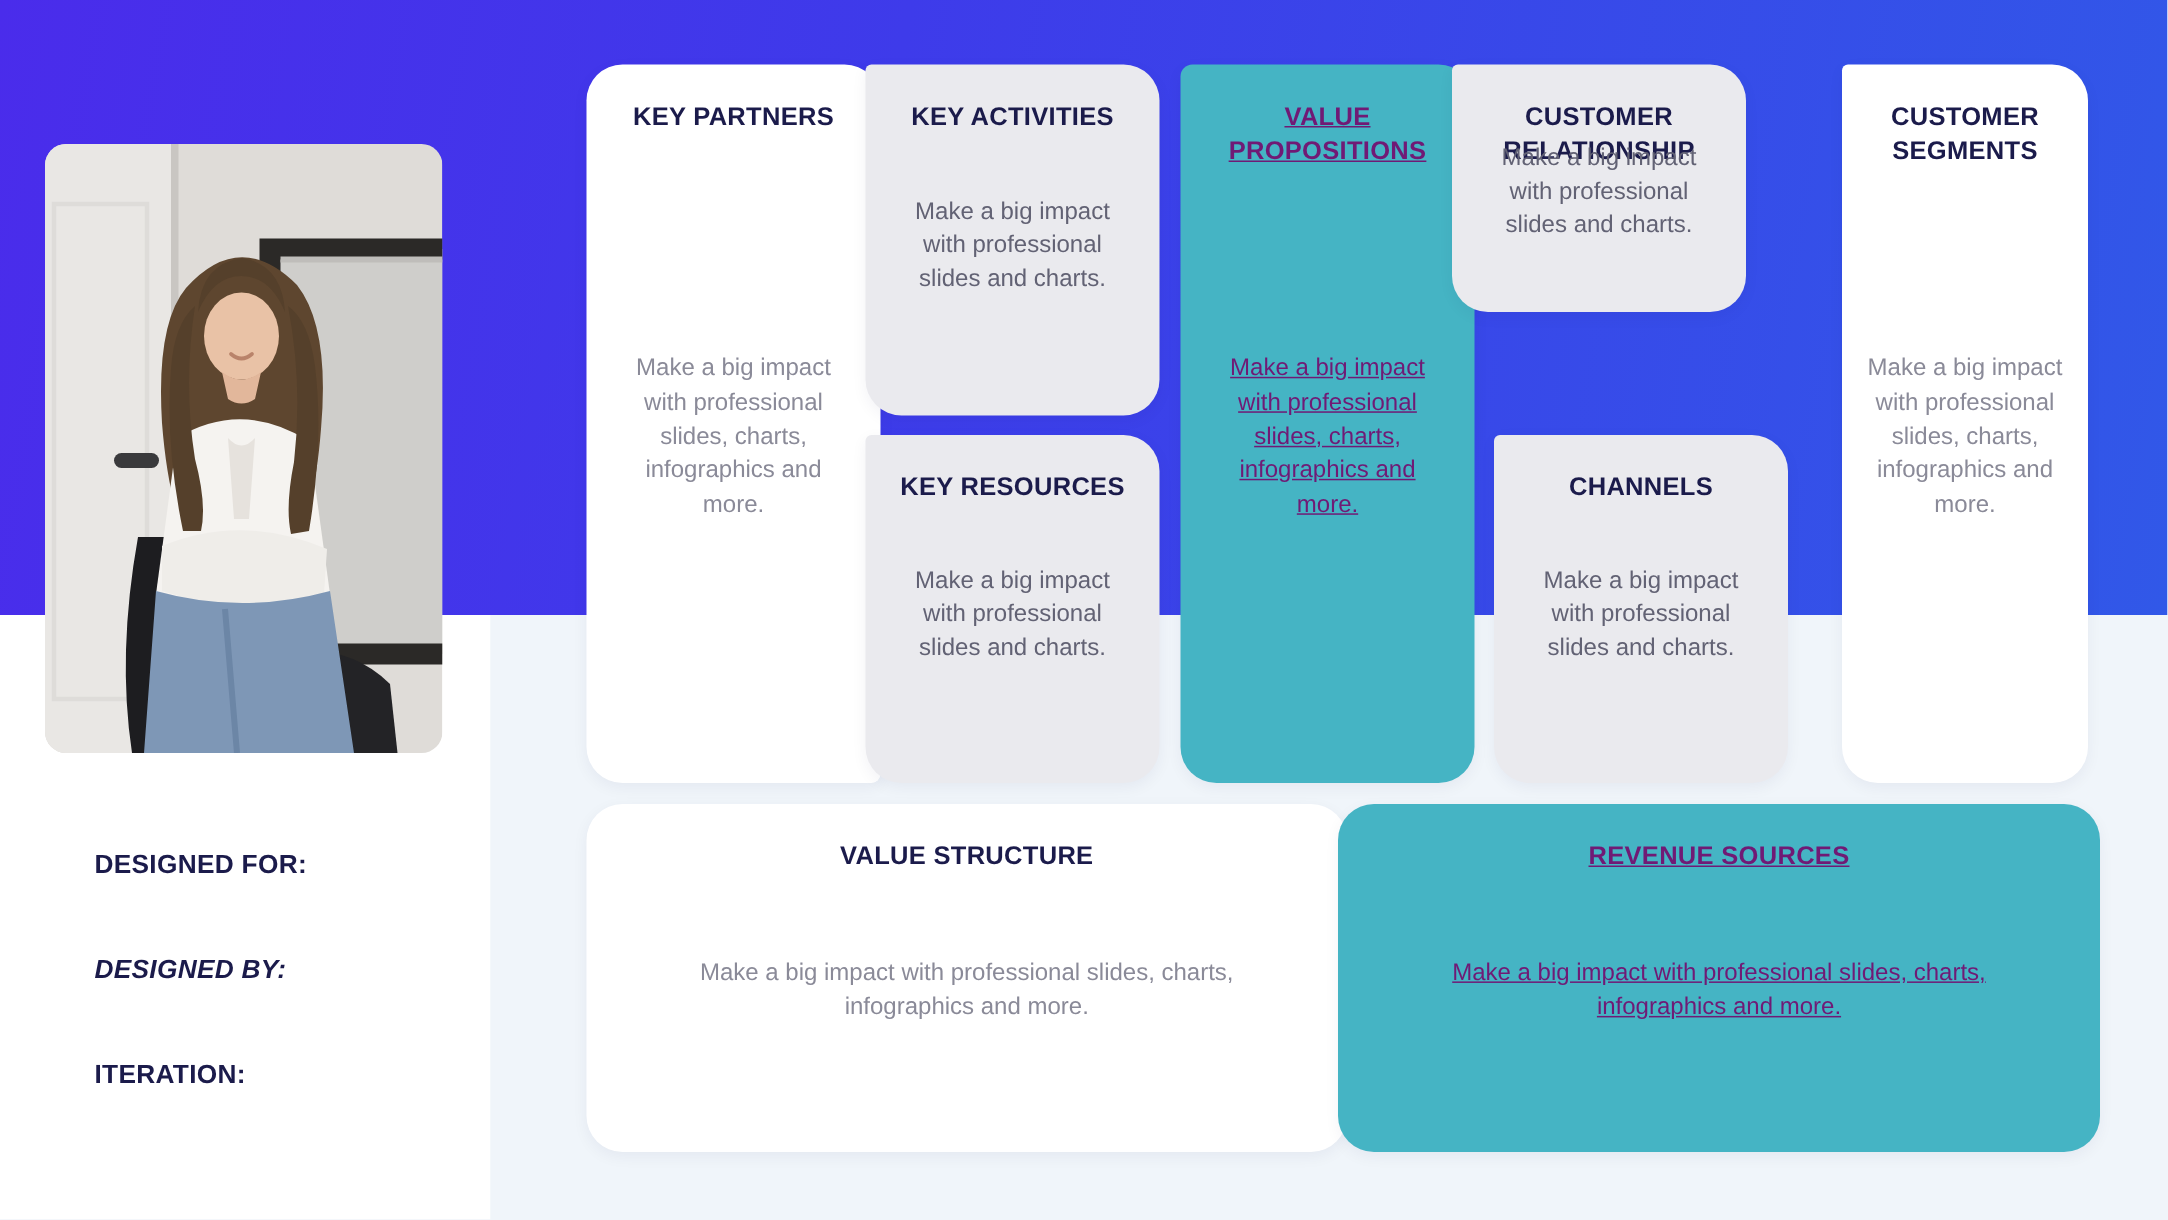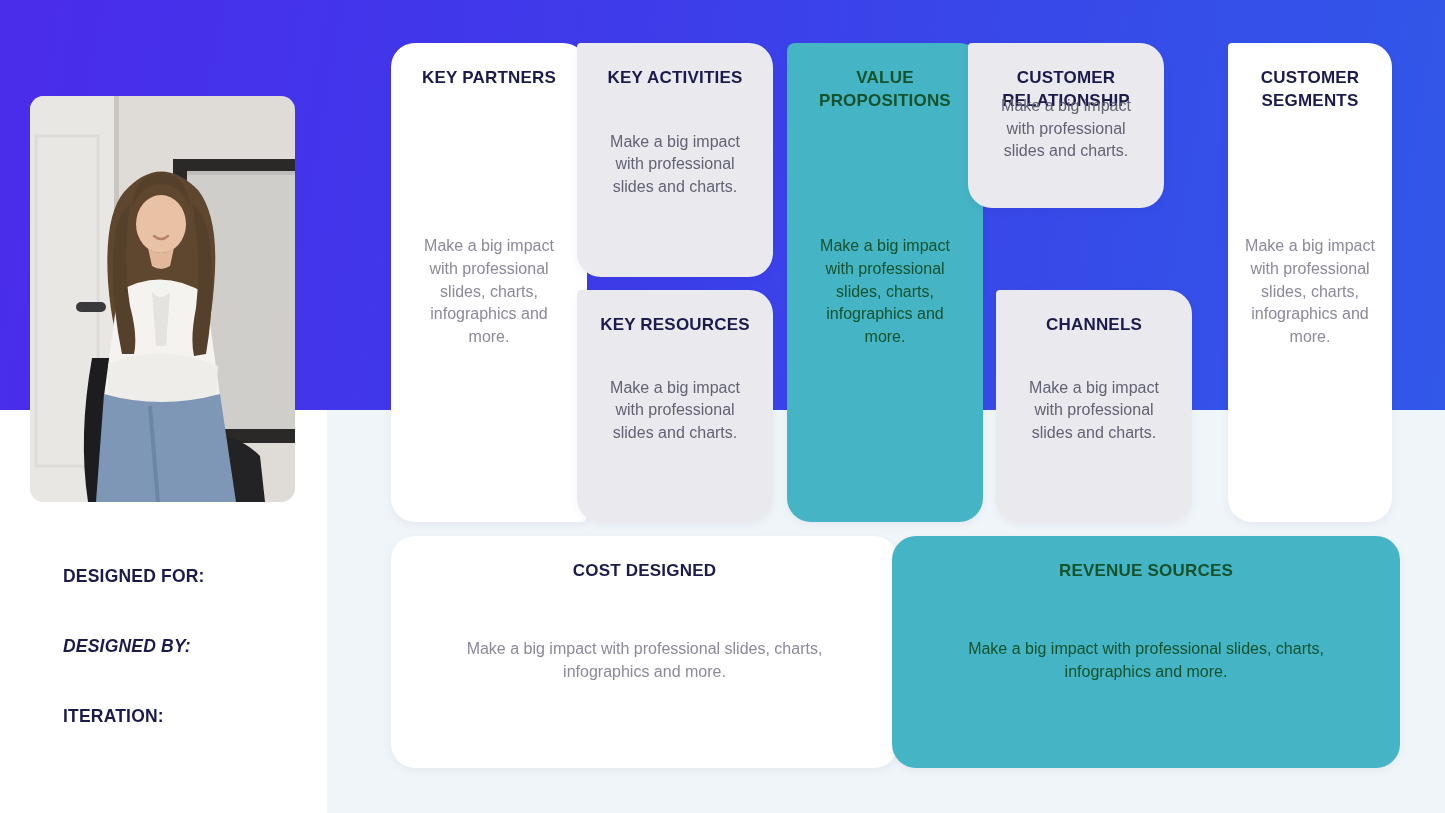--- a/index.html
+++ b/index.html
@@ -37,21 +37,21 @@
   }
   .card-body {
     position:absolute; top:52%; left:17px; right:17px;
     transform:translateY(-50%);
     text-align:center; font-size:16px; line-height:1.42; color:#8A8A98;
   }
   .v-white { background:#FFFFFF;margin-left:23px; }
   .v-gray  { background:#EAEAEE; }
   .v-gray .card-body { color:#62627400; color:#626274; }
   .v-teal  { background:#45B4C4; }
-  .v-teal .card-title, .v-teal .card-body { color:#14532d; }
+  .v-teal .card-title, .v-teal .card-body { color:#701a75;text-decoration:underline; }
 
   #c-key-partners        { left:368px; top:43px;  width:196px; height:479px; border-radius:24px 24px 6px 24px; }
   #c-key-activities      { left:577px; top:43px;  width:196px; height:234px; border-radius:4px 24px 24px 24px; }
   #c-value-propositions  { left:787px; top:43px;  width:196px; height:479px; border-radius:8px 24px 24px 24px; }
   #c-customer-relationship{ left:940px; top:43px; width:196px; height:165px; border-radius:4px 24px 24px 24px;margin-left:28px; }
   #c-customer-segments   { left:1205px; top:43px; width:164px; height:479px; border-radius:4px 24px 24px 24px; }
   #c-key-resources       { left:577px; top:290px; width:196px; height:232px; border-radius:4px 24px 24px 24px; }
   #c-channels            { left:996px; top:290px; width:196px; height:232px; border-radius:4px 24px 24px 24px; }
   #c-cost-structure      { left:368px; top:536px; width:507px; height:232px; border-radius:24px; }
   #c-revenue-sources     { left:892px; top:536px; width:508px; height:232px; border-radius:24px; }
@@ -141,21 +141,21 @@
   <div class="card-title">KEY RESOURCES</div>
   <div class="card-body">Make a big impact with professional slides and charts.</div>
 </div>
 
 <div class="card v-gray" id="c-channels">
   <div class="card-title">CHANNELS</div>
   <div class="card-body">Make a big impact with professional slides and charts.</div>
 </div>
 
 <div class="card v-white" id="c-cost-structure">
-  <div class="card-title">COST DESIGNED</div>
+  <div class="card-title">VALUE STRUCTURE</div>
   <div class="card-body">Make a big impact with professional slides, charts, infographics and more.</div>
 </div>
 
 <div class="card v-teal" id="c-revenue-sources">
   <div class="card-title">REVENUE SOURCES</div>
   <div class="card-body">Make a big impact with professional slides, charts, infographics and more.</div>
 </div>
 
 <div class="side-label" id="lbl-designed-for">DESIGNED FOR:</div>
 <div class="side-label" id="lbl-designed-by">DESIGNED BY:</div>

